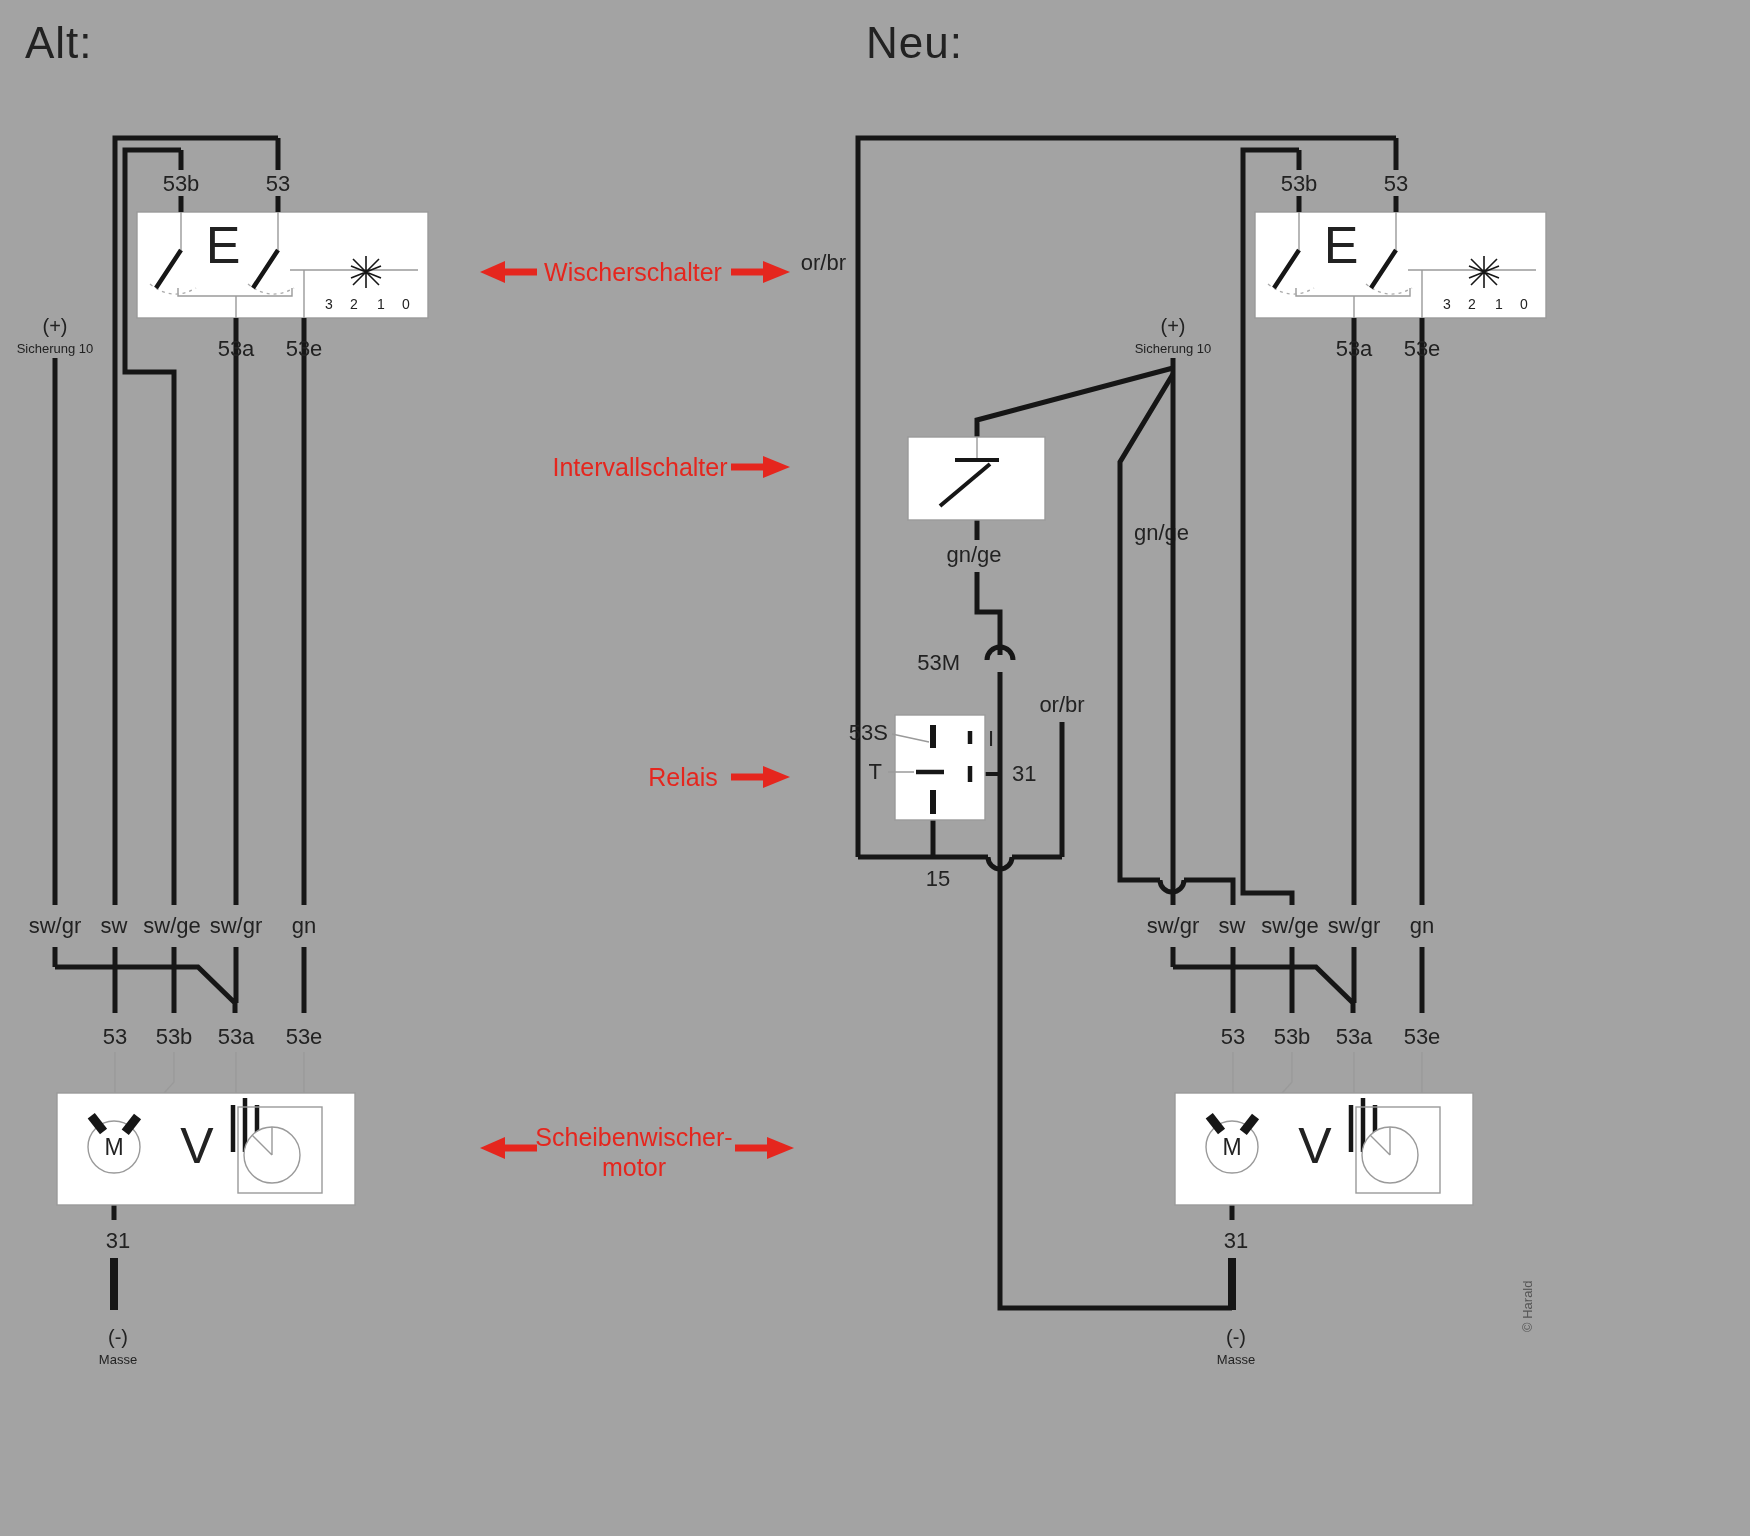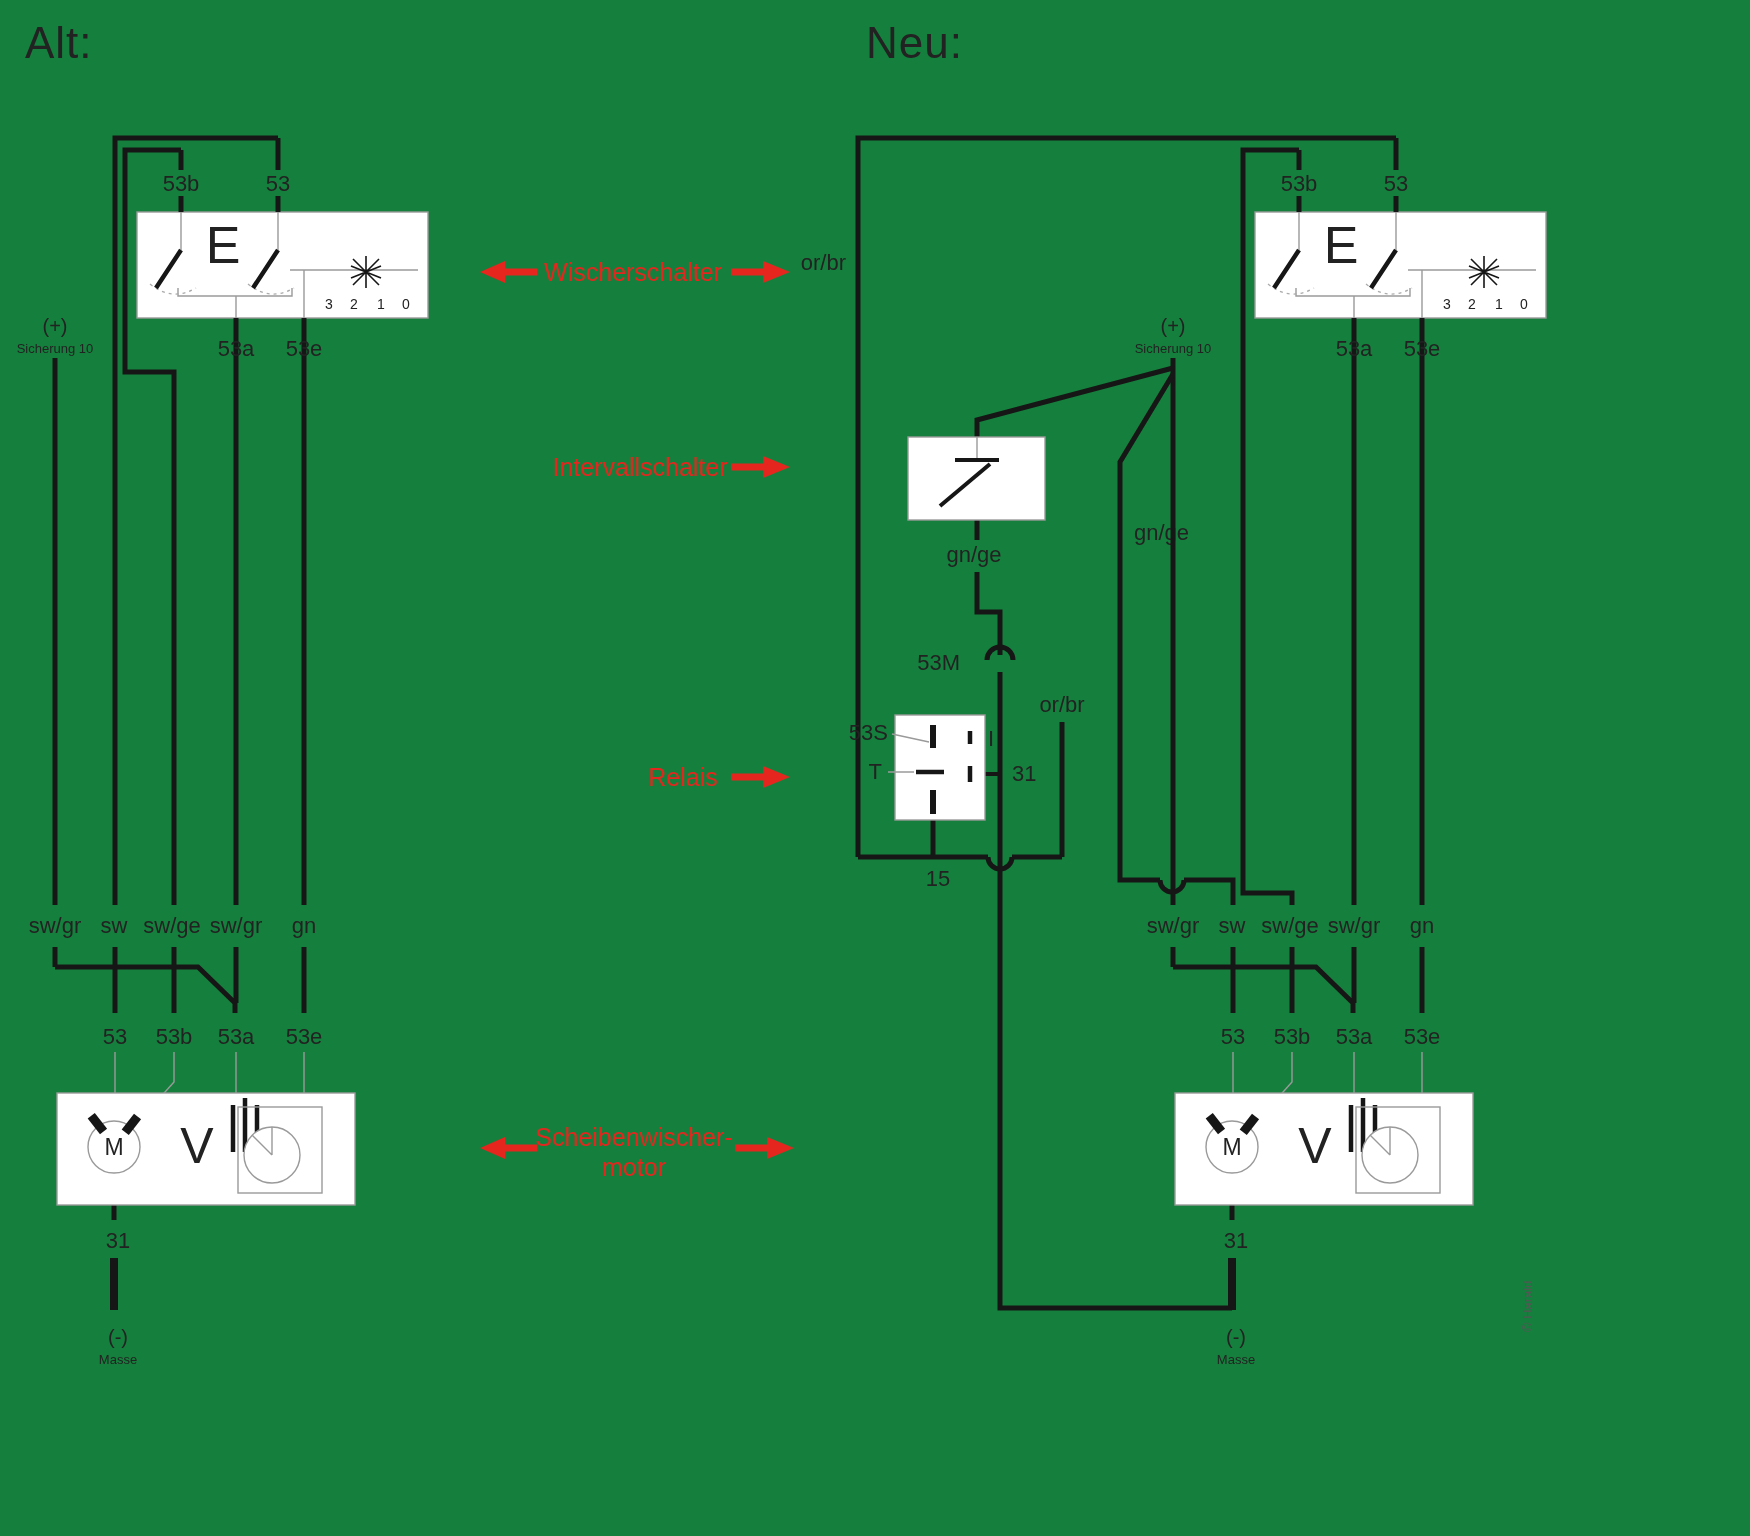--- a/index.html
+++ b/index.html
@@ -1,16 +1,16 @@
 <!DOCTYPE html>
 <html><head>
 <meta charset="utf-8">
 <style>
   html,body{margin:0;padding:0;background:#ffffff;}
-  .stage{position:relative;width:1750px;height:1536px;background:#15803d;overflow:hidden;}
+  .stage{position:relative;width:1750px;height:1536px;background:#a3a3a3;overflow:hidden;}
   svg{display:block;}
   svg text{font-family:"Liberation Sans",sans-serif;fill:#222222;}
   .f44{font-size:44px;letter-spacing:1px;}
   .f24r{font-size:25px;fill:#e5261e;}
   .f22{font-size:22px;}
   .f20{font-size:20px;}
   .f14{font-size:14px;}
   .f13{font-size:13px;}
   .f50{font-size:52px;}
   .f48{font-size:50px;}

